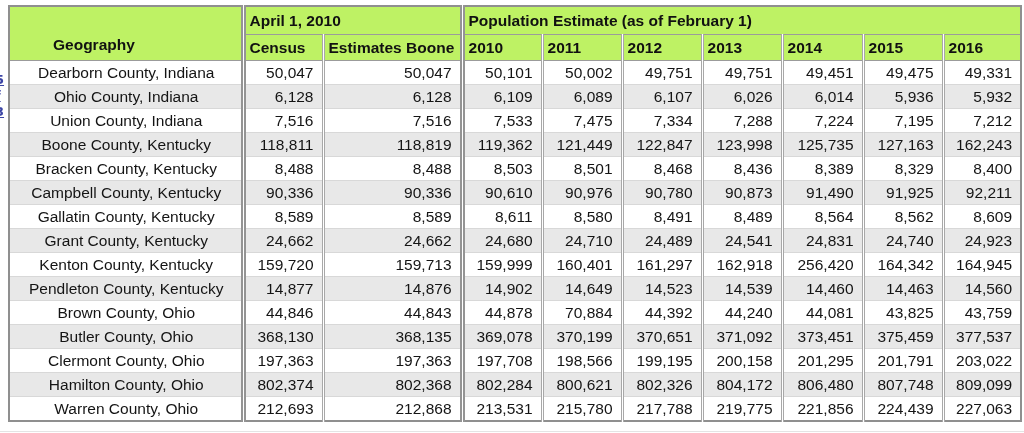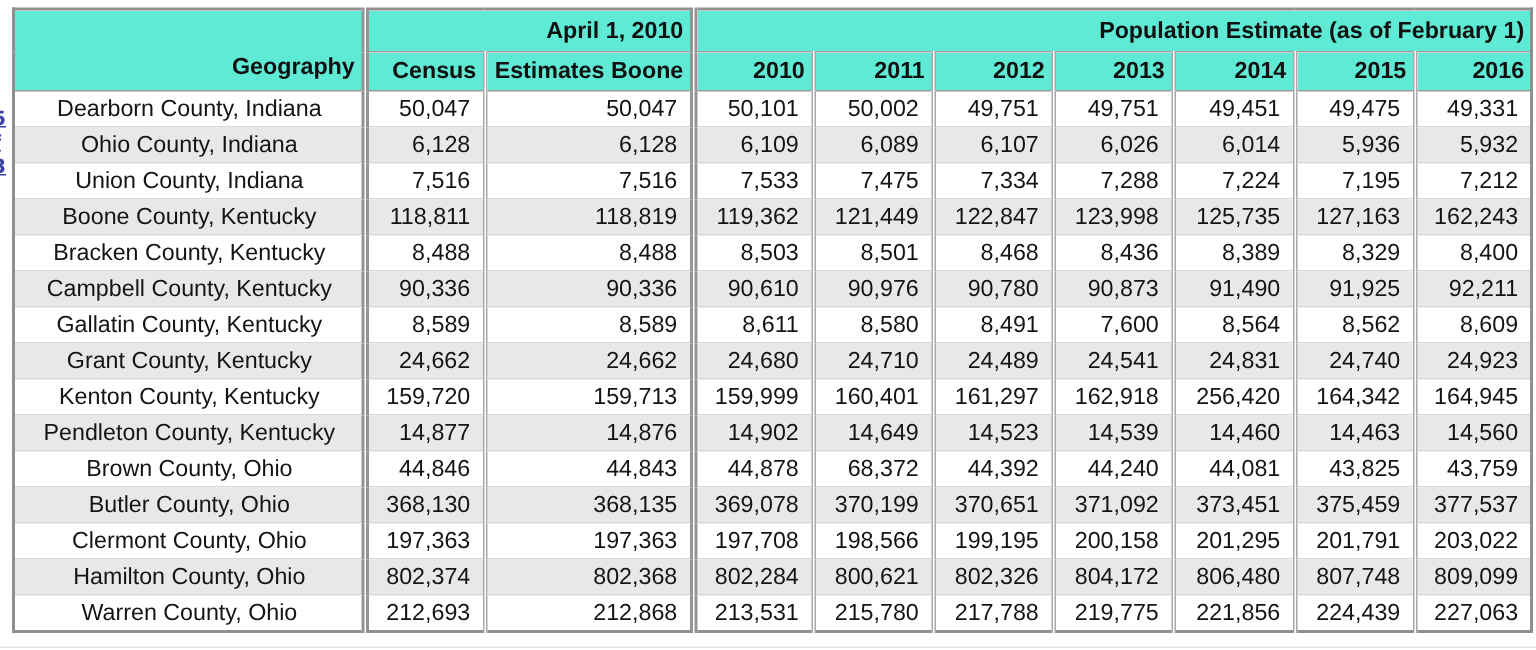--- a/index.html
+++ b/index.html
@@ -19,23 +19,23 @@
     border-collapse: collapse;
     border: 2px solid #8f8f8f;
     background: #ffffff;
   }
   th, td {
     font-size: 15.5px;
     overflow: hidden;
     white-space: nowrap;
   }
   thead th {
-    background: #5eead4;
+    background: #bef264;
     font-weight: bold;
-    text-align: right;
+    text-align: left;
     border-bottom: 1px solid #9b9b9b;
     padding: 2px 4px;
   }
   thead tr.group-row th { height: 23px; }
   thead tr.col-row th { height: 21px; }
   th.geo-head {
     vertical-align: bottom;
     padding-bottom: 6px;
     padding-left: 43px;
   }
@@ -190,21 +190,21 @@
         <td class="vsep">91,925</td>
         <td class="vsep">92,211</td>
       </tr>
       <tr>
         <td class="geo">Gallatin County, Kentucky</td>
         <td class="group-start">8,589</td>
         <td class="vsep">8,589</td>
         <td class="group-start">8,611</td>
         <td class="vsep">8,580</td>
         <td class="vsep">8,491</td>
-        <td class="vsep">7,600</td>
+        <td class="vsep">8,489</td>
         <td class="vsep">8,564</td>
         <td class="vsep">8,562</td>
         <td class="vsep">8,609</td>
       </tr>
       <tr>
         <td class="geo">Grant County, Kentucky</td>
         <td class="group-start">24,662</td>
         <td class="vsep">24,662</td>
         <td class="group-start">24,680</td>
         <td class="vsep">24,710</td>
@@ -236,21 +236,21 @@
         <td class="vsep">14,539</td>
         <td class="vsep">14,460</td>
         <td class="vsep">14,463</td>
         <td class="vsep">14,560</td>
       </tr>
       <tr>
         <td class="geo">Brown County, Ohio</td>
         <td class="group-start">44,846</td>
         <td class="vsep">44,843</td>
         <td class="group-start">44,878</td>
-        <td class="vsep">68,372</td>
+        <td class="vsep">70,884</td>
         <td class="vsep">44,392</td>
         <td class="vsep">44,240</td>
         <td class="vsep">44,081</td>
         <td class="vsep">43,825</td>
         <td class="vsep">43,759</td>
       </tr>
       <tr>
         <td class="geo">Butler County, Ohio</td>
         <td class="group-start">368,130</td>
         <td class="vsep">368,135</td>

